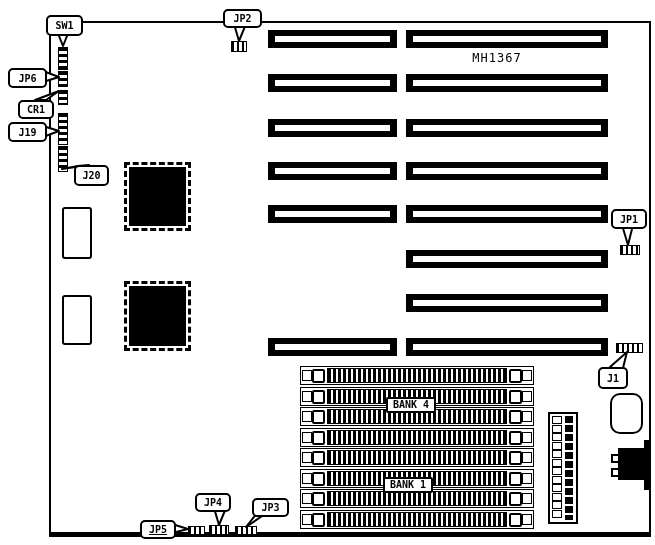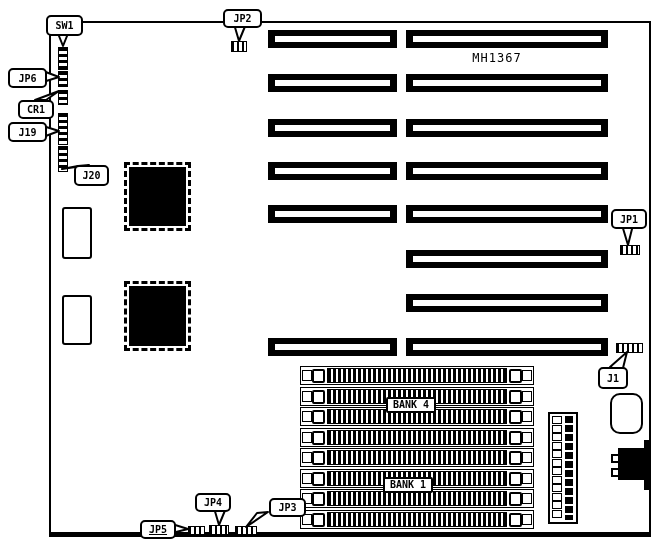--- a/index.html
+++ b/index.html
@@ -199,15 +199,15 @@
     </div>
     <div class="abs callout" style="left: 46px; top: 15px; width: 33px; height: 17px;">SW1</div>
     <div class="abs callout" style="left: 8px; top: 68px; width: 35px; height: 16px;">JP6</div>
     <div class="abs callout" style="left: 18px; top: 100px; width: 32px; height: 15px;">CR1</div>
     <div class="abs callout" style="left: 8px; top: 122px; width: 35px; height: 16px;">J19</div>
     <div class="abs callout" style="left: 74px; top: 165px; width: 31px; height: 17px;">J20</div>
     <div class="abs callout" style="left: 223px; top: 9px; width: 35px; height: 15px;">JP2</div>
     <div class="abs callout" style="left: 611px; top: 209px; width: 32px; height: 16px;">JP1</div>
     <div class="abs callout" style="left: 598px; top: 367px; width: 26px; height: 18px;">J1</div>
     <div class="abs callout" style="left: 195px; top: 493px; width: 32px; height: 15px;">JP4</div>
-    <div class="abs callout" style="left: 269px; top: 498px; width: 33px; height: 15px; text-align: right;">JP3</div>
+    <div class="abs callout" style="left: 252px; top: 498px; width: 33px; height: 15px; text-align: right;">JP3</div>
     <div class="abs callout" style="left: 140px; top: 520px; width: 32px; height: 15px; text-decoration: underline;">JP5</div>
   </div>
 
 </body></html>

